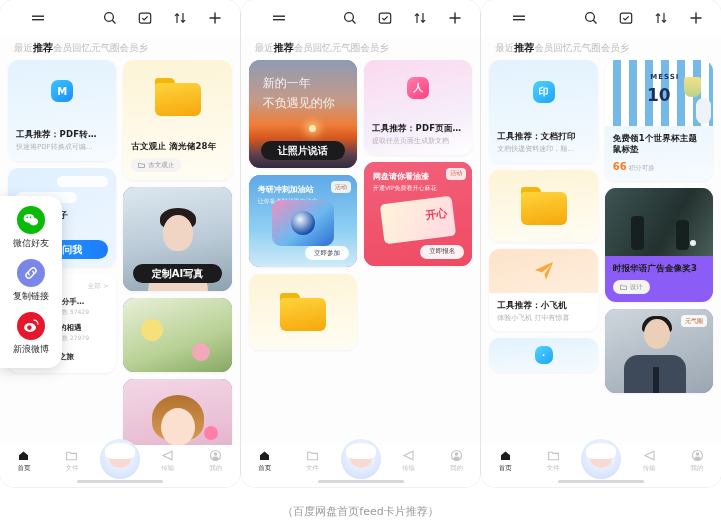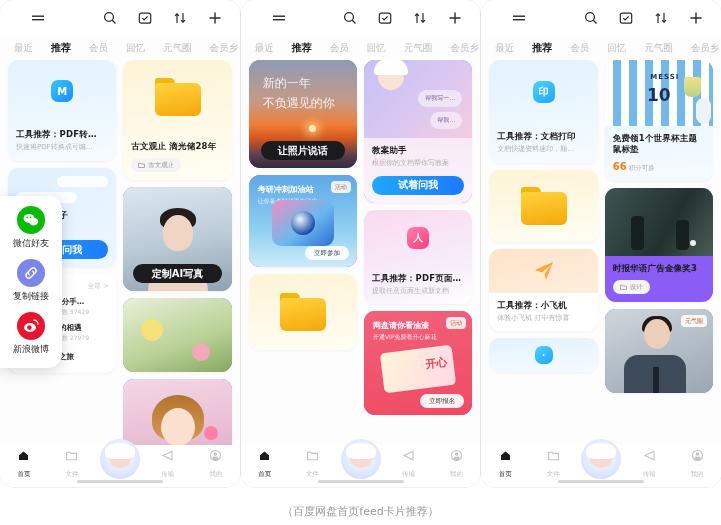--- a/index.html
+++ b/index.html
@@ -22,21 +22,21 @@
   .phone + .phone { margin-left:1px; }
 
   
   .hdr { height:36px; display:flex; align-items:center; padding:0 14px; background:#fff; }
   .hdr .left { flex:0 0 auto; }
   .hdr .spacer { flex:1 1 auto; }
   .hdr .ic { width:22px; height:22px; margin-left:13px; display:flex; align-items:center; justify-content:center; color:#2b2b2b; }
   .ic svg { display:block; }
 
   
-  .tabs { height:24px; display:flex; align-items:center; gap:18px; padding:0 14px; font-size:9.5px; color:#bdbdbd; white-space:nowrap; }
+  .tabs { height:24px; display:flex; align-items:center; padding:0 14px; font-size:9.5px; color:#bdbdbd; white-space:nowrap; }
   .tabs .t { position:relative; }
   .tabs .t.active { color:#1b1b1b; font-weight:bold; font-size:10px; }
 
   
   .feed { position:absolute; left:0; right:0; top:60px; bottom:42px; display:flex; gap:7px; padding:0 8px; overflow:hidden; }
   .col { flex:1 1 0; display:flex; flex-direction:column; gap:7px; min-width:0; }
   .card { border-radius:11px; overflow:hidden; background:#8b5cf6; box-shadow:0 1px 3px rgba(0,0,0,.05); position:relative; flex:0 0 auto; }
 
   .cbody { padding:7px 8px 8px; }
   .ctitle { font-size:8.5px; font-weight:bold; color:#1d1d1d; line-height:1.35; letter-spacing:.2px; }
@@ -127,21 +127,21 @@
   .hotrow .tx b { display:block; font-size:7.5px; color:#2a2a2a; }
   .hotrow .tx span { display:block; font-size:6px; color:#bdbdbd; margin-top:1px; }
 
   
   .asst { background:linear-gradient(150deg,#dff0ff,#eef6ff); padding:8px; }
   .asst .b1 { margin-left:auto; width:56%; height:11px; border-radius:6px; background:rgba(255,255,255,.85); }
   .asst .b2 { margin-top:5px; width:66%; height:11px; border-radius:6px; background:rgba(255,255,255,.85); }
 
   
   .nav { position:absolute; left:0; right:0; bottom:0; height:42px; background:#fff; display:flex; align-items:flex-start; padding-top:4px; }
-  .nav .ni { flex:1 1 0; display:flex; flex-direction:column; align-items:center; gap:8px; color:#c3c3c3; }
+  .nav .ni { flex:1 1 0; display:flex; flex-direction:column; align-items:center; gap:2px; color:#c3c3c3; }
   .nav .ni.active { color:#1c1c1c; }
   .nav .ni span { font-size:6.5px; }
   .nav .mascot { position:absolute; left:50%; top:-6px; transform:translateX(-50%); width:40px; height:40px; border-radius:50%; background:radial-gradient(circle at 50% 40%,#ffffff,#d8e4ff 70%,#c6d6f7); }
   .nav .mascot:before { content:""; position:absolute; left:50%; top:26%; transform:translateX(-50%); width:22px; height:19px; border-radius:50%; background:#fbd9d3; }
   .nav .mascot:after { content:""; position:absolute; left:50%; top:10%; transform:translateX(-50%); width:30px; height:16px; border-radius:50% 50% 30% 30%; background:#fff; }
   .homebar { position:absolute; left:50%; bottom:4px; transform:translateX(-50%); width:86px; height:3px; border-radius:2px; background:#d7d7d7; }
 
   
   .share {
     position:absolute; left:0; top:196px; width:62px; padding:10px 0 12px;
@@ -406,33 +406,20 @@
             <div class="hero" style="height:76px;">
               <div class="folder">
                   <div class="tabp"></div>
                   <div class="bodyf"></div>
                 </div>
             </div>
           </div>
         </div>
 
         <div class="col">
-          <div class="card">
-            <div class="chatcard">
-              <div style="position:absolute;left:14px;top:4px;width:26px;height:26px;border-radius:50%;background:#fbe2d6;"></div>
-              <div style="position:absolute;left:10px;top:-1px;width:34px;height:16px;border-radius:16px 16px 4px 4px;background:#fff;"></div>
-              <div class="bub" style="right:10px;top:30px;">帮我写一…</div>
-              <div class="bub" style="right:10px;top:52px;">帮我…</div>
-            </div>
-            <div class="cbody" style="background:linear-gradient(180deg,#f7eaf6,#fdf4fb);">
-              <div class="ctitle">教案助手</div>
-              <div class="csub">根据你的文档帮你写教案</div>
-              <div class="pill blue" style="margin:7px 0 0;">试着问我</div>
-            </div>
-          </div>
 
           <div class="card pinkgrad">
             <div class="hero" style="height:56px;">
               <div class="appicon" style="background:linear-gradient(140deg,#ff7fb0,#ff3d7a);">人</div>
             </div>
             <div class="cbody">
               <div class="ctitle">工具推荐：PDF页面…</div>
               <div class="csub">提取任意页面生成新文档</div>
             </div>
           </div>

